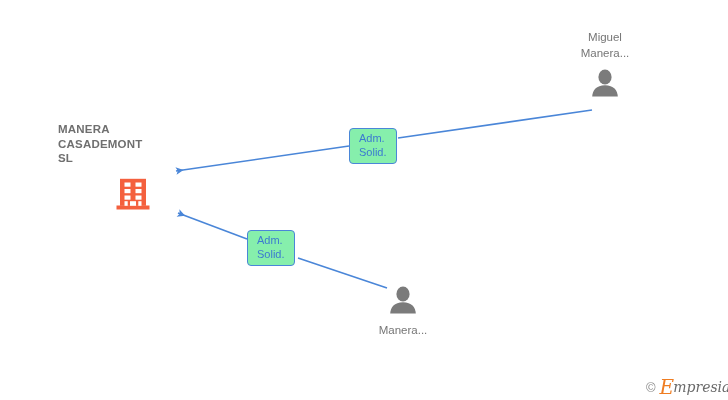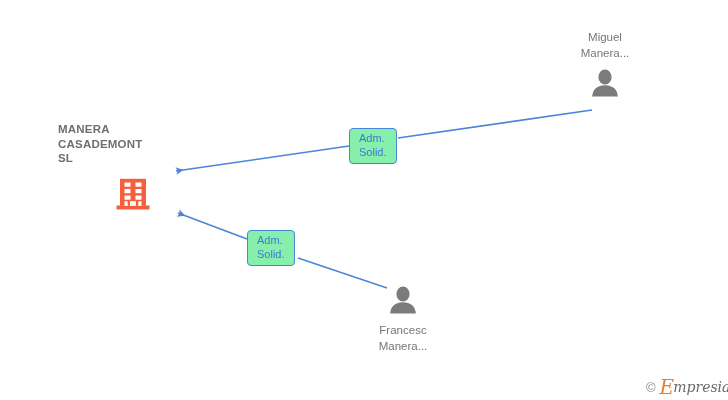--- a/index.html
+++ b/index.html
@@ -188,21 +188,20 @@
   </div>
 
   <div class="person-node bottom">
     <div class="person-icon-wrap">
       <svg width="32" height="28" viewBox="0 0 32 28">
         <ellipse cx="16" cy="8" rx="6.6" ry="7.6" fill="#7b7b7b"></ellipse>
         <path d="M16 16.2 C7.4 16.2 3.4 21.4 3.2 27.6 L28.8 27.6 C28.6 21.4 24.6 16.2 16 16.2 Z" fill="#7b7b7b"></path>
       </svg>
     </div>
     <div class="person-label">
-      <div>Francesc</div>
       <div>Manera...</div>
     </div>
   </div>
 
   <div class="edge-label one">
     <div>Adm.</div>
     <div>Solid.</div>
   </div>
 
   <div class="edge-label two">

